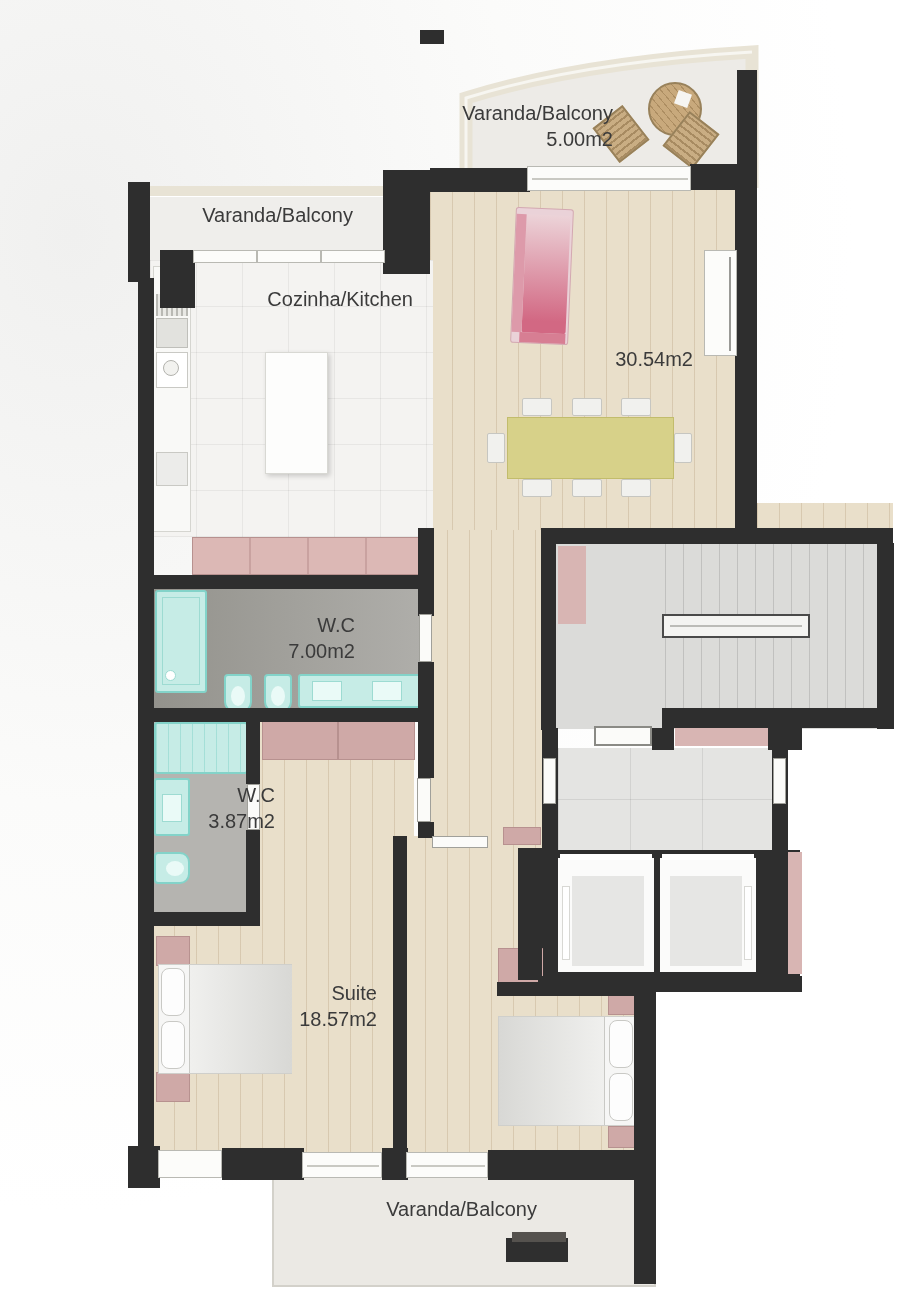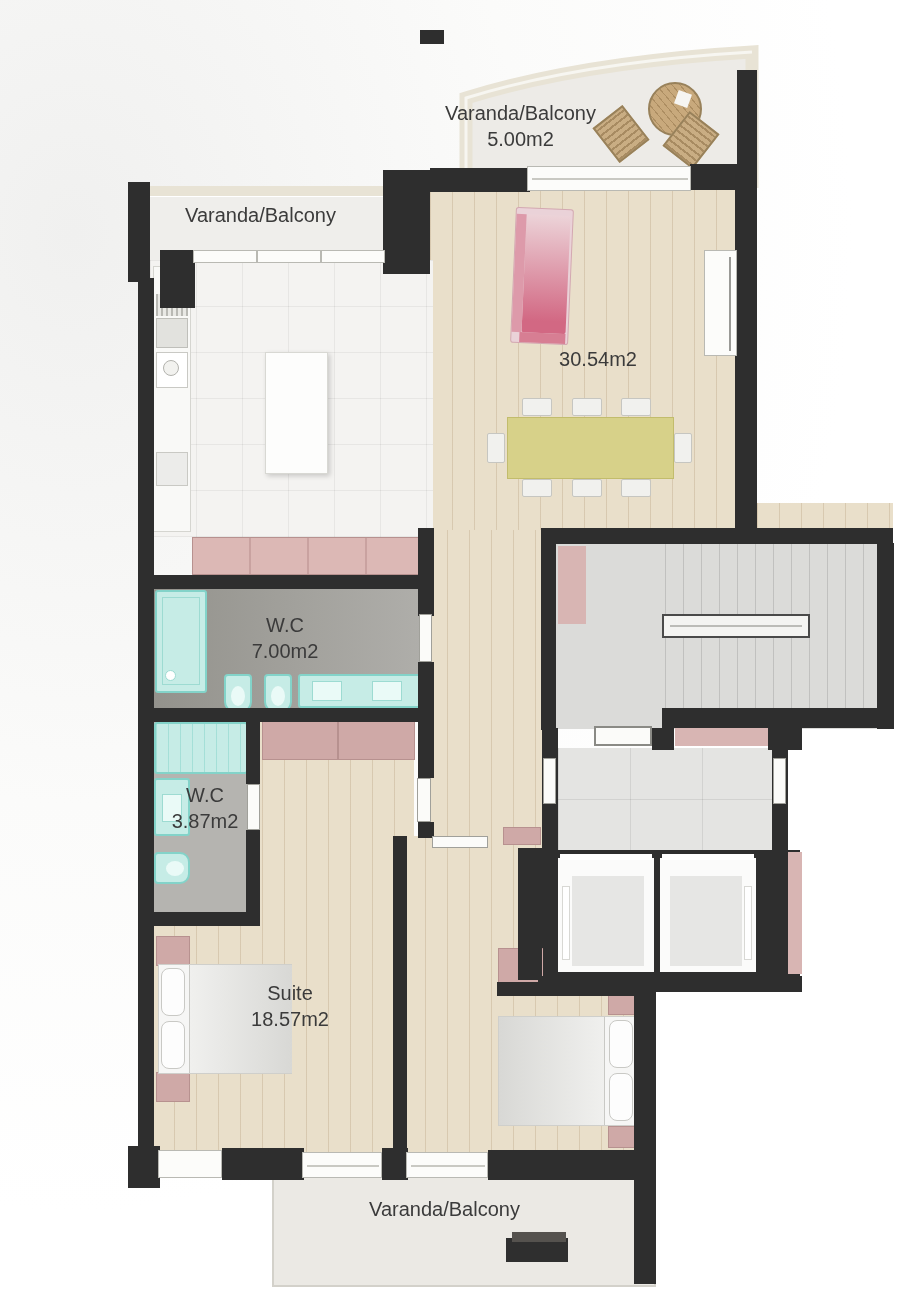--- a/index.html
+++ b/index.html
@@ -16,21 +16,21 @@
                          repeating-linear-gradient(90deg, rgba(0,0,0,0.055) 0 1px, transparent 1px 46px);}
   .bigtile{position:absolute;background-color:#e4e4e2;
         background-image:repeating-linear-gradient(0deg, rgba(0,0,0,0.08) 0 1px, transparent 1px 52px),
                          repeating-linear-gradient(90deg, rgba(0,0,0,0.08) 0 1px, transparent 1px 72px);}
   .win{position:absolute;background:#fcfcfa;border:1px solid #b9b9b3;}
   .door{position:absolute;background:#fbfbf9;border:1px solid #a0a09a;}
   .pink{position:absolute;background:var(--accent-pink,#cfa9a7);border:1px solid #b7918f;}
   .teal{position:absolute;background:var(--fixture-teal,#c6ece6);border:2px solid #83d3c9;border-radius:3px;}
   .chair{position:absolute;background:#f1f1ee;border:1px solid #c6c6c1;border-radius:2px;}
   .label{position:absolute;text-align:center;color:var(--label-text,#3b3b3b);font-size:20px;line-height:26px;}
-  .label span{display:block;}
+  .label span{display:block;text-align:right;}
 </style>
 </head>
 <body>
 
 <div id="plan">
 
   <svg class="abs" style="left:452px;top:36px;width:312px;height:152px" viewBox="0 0 312 152">
     <path d="M 14,150 L 14,62 Q 130,26 300,16 L 300,150 Z" fill="#edebe7" stroke="#e8e3d5" stroke-width="13"></path>
     <path d="M 14,150 L 14,62 Q 130,26 300,16" fill="none" stroke="#f7f6f1" stroke-width="3"></path>
   </svg>
@@ -204,33 +204,34 @@
   </div>
 
   <div class="label" style="left:428px;top:100px;width:185px">
     <span>Varanda/Balcony</span>
     <span>5.00m2</span>
   </div>
   <div class="label" style="left:168px;top:202px;width:185px">
     <span>Varanda/Balcony</span>
   </div>
   <div class="label" style="left:228px;top:286px;width:185px">
+    <span>Cozinha/Kitchen</span>
   </div>
   <div class="label" style="left:503px;top:346px;width:190px">
     <span>30.54m2</span>
   </div>
   <div class="label" style="left:215px;top:612px;width:140px">
     <span>W.C</span>
     <span>7.00m2</span>
   </div>
   <div class="label" style="left:135px;top:782px;width:140px">
     <span>W.C</span>
     <span>3.87m2</span>
   </div>
-  <div class="label" style="left:210px;top:980px;width:160px">
+  <div class="label" style="left:217px;top:980px;width:160px">
     <span>Suite</span>
     <span>18.57m2</span>
   </div>
   <div class="label" style="left:352px;top:1196px;width:185px">
     <span>Varanda/Balcony</span>
   </div>
 
 </div>
 
 </body></html>

